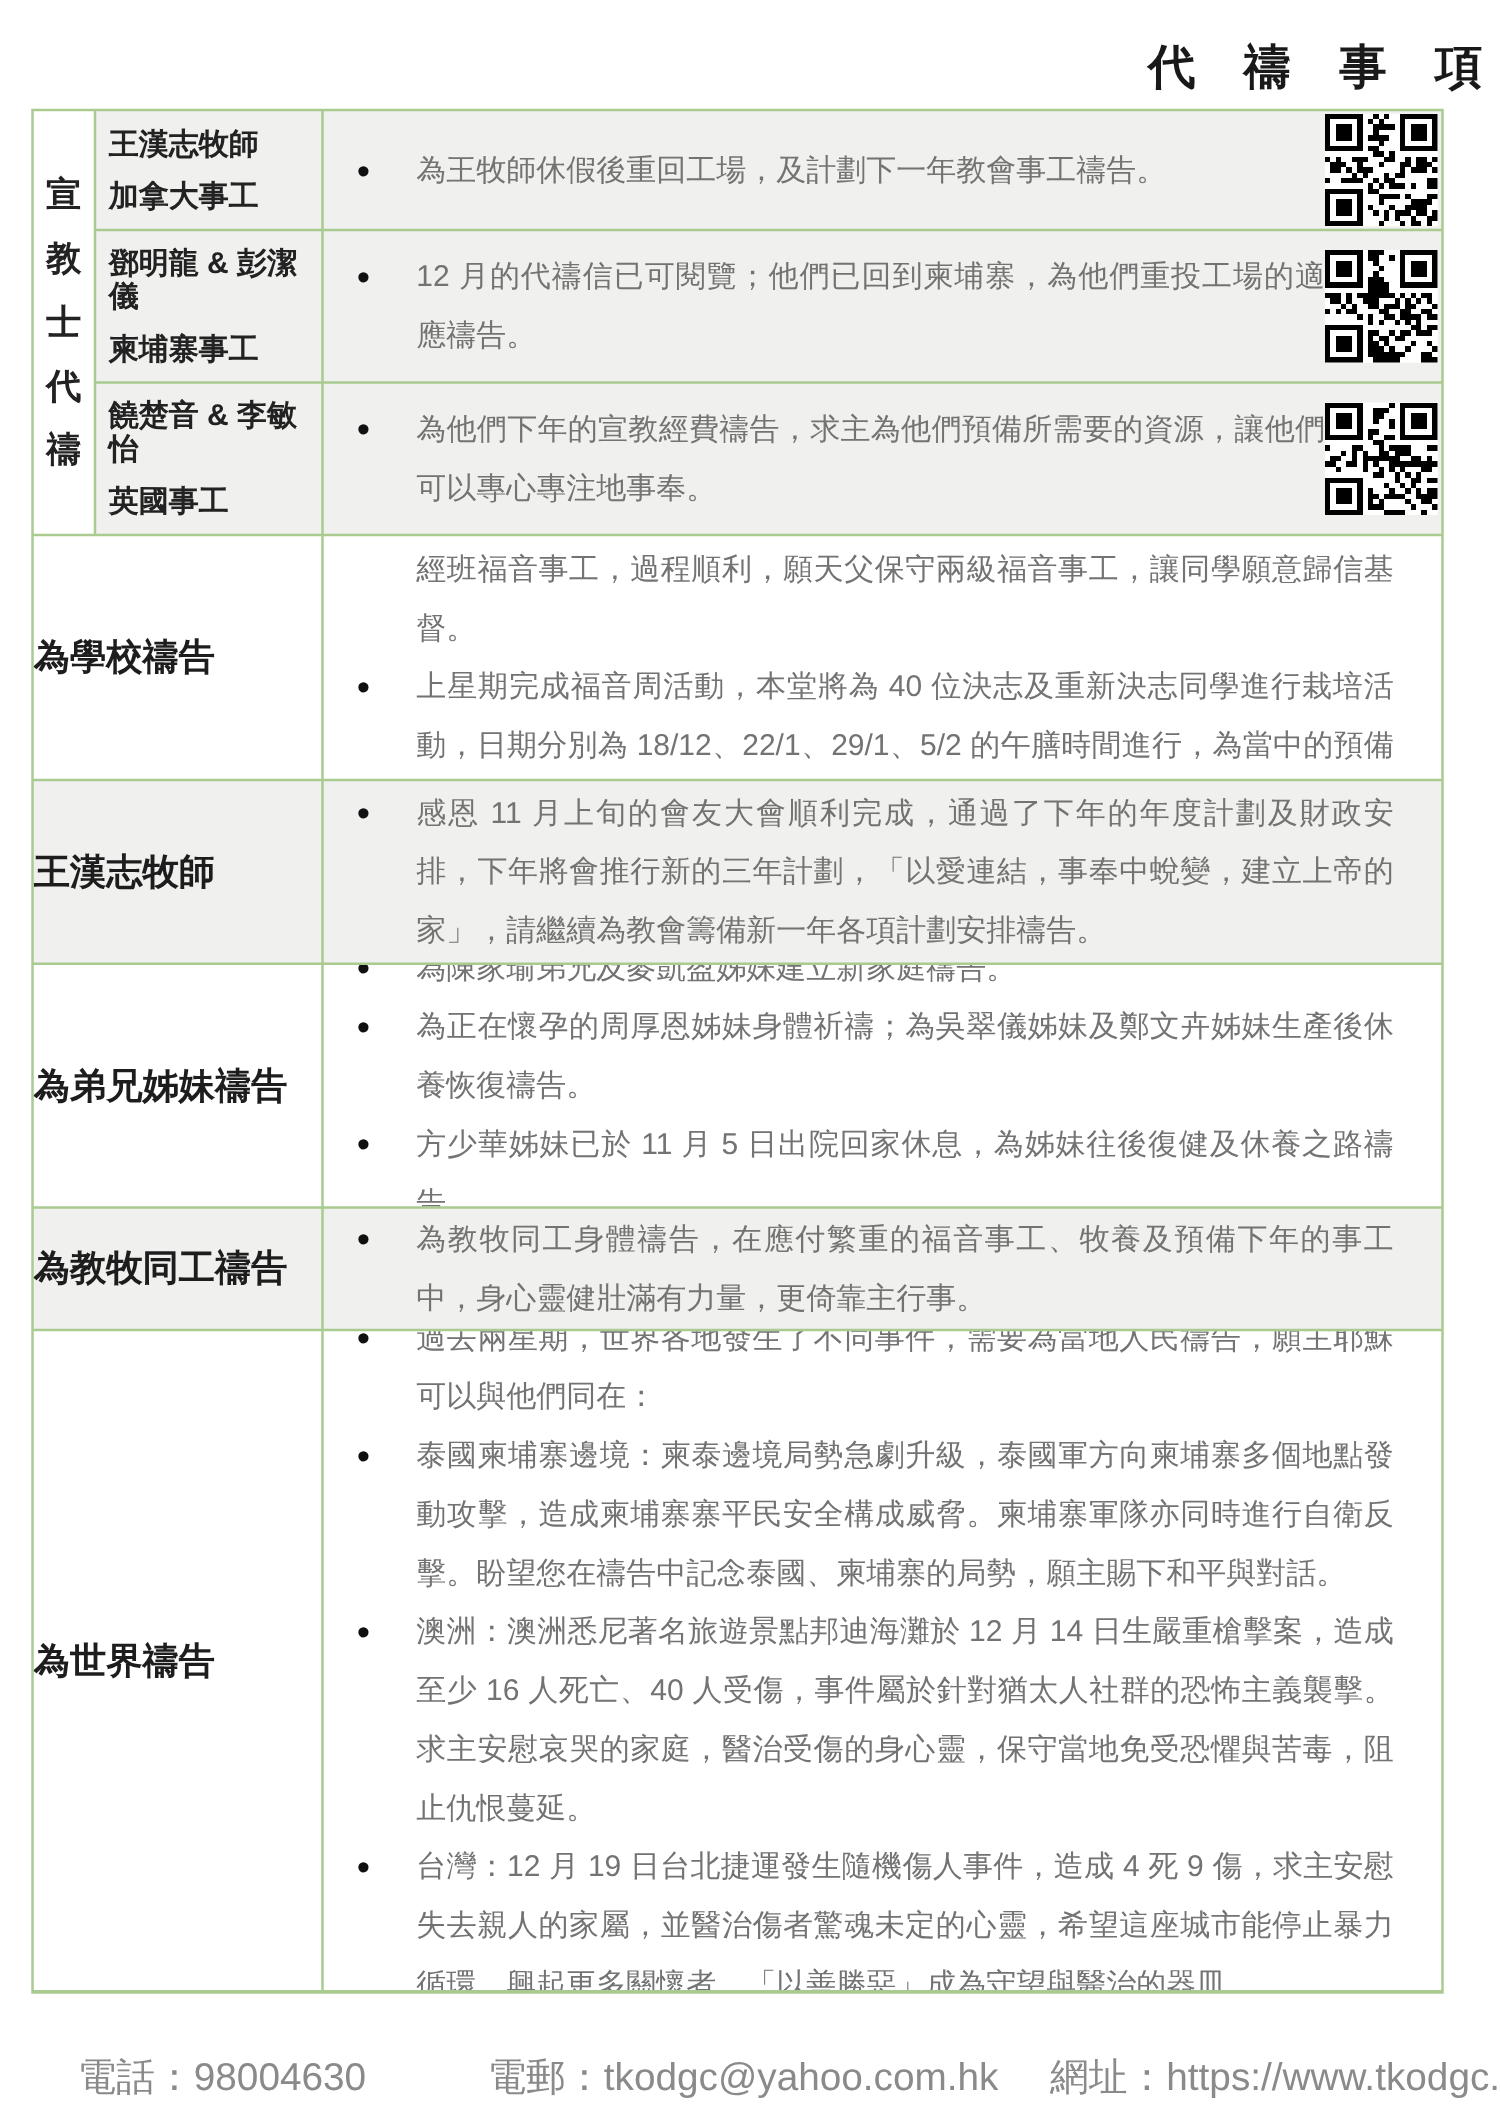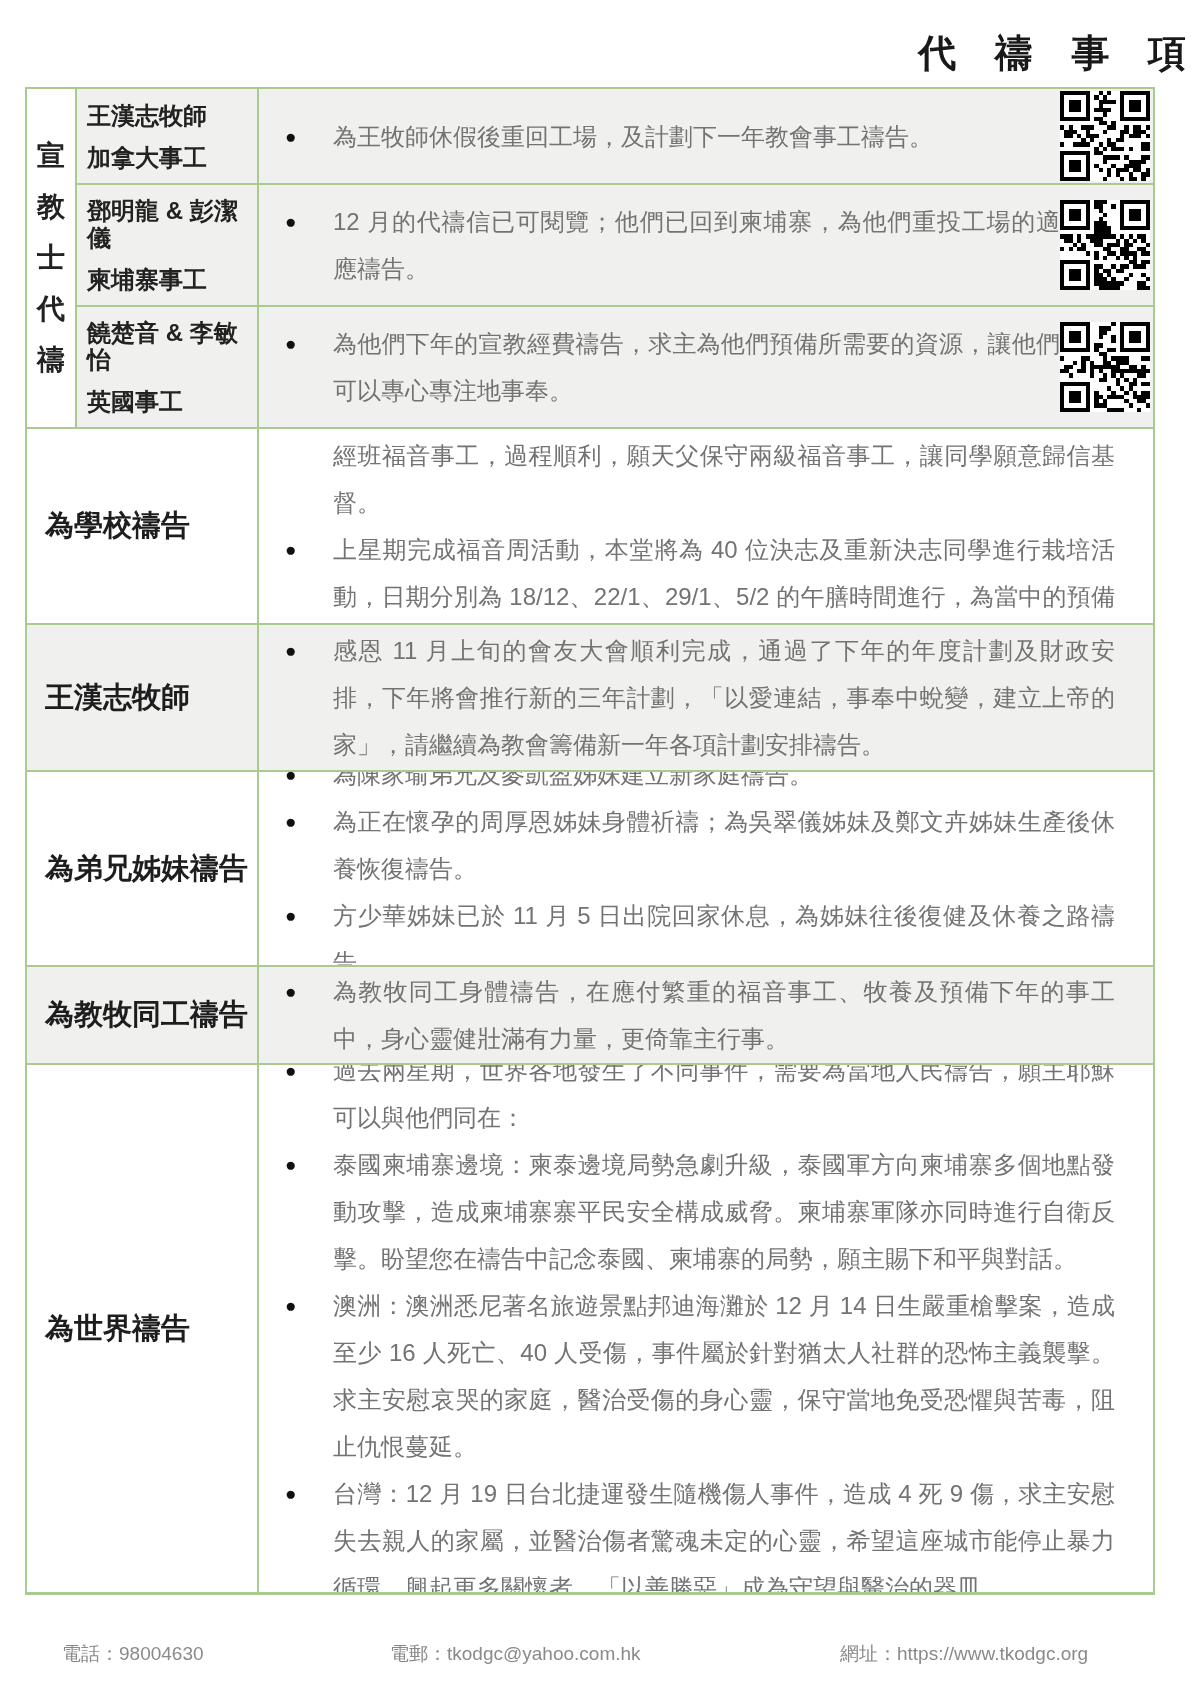--- a/index.html
+++ b/index.html
@@ -44,41 +44,41 @@
     display:flex;align-items:center;
   }
   .m-content .bullets{flex:1 1 auto;align-self:center;}
   .qr-box{
     flex:0 0 90px;width:90px;height:90px;margin-right:3px;align-self:center;
     background:#fff;
   }
   .qr-box svg{display:block;width:90px;height:90px;}
   .section-label{
     grid-column:1/3;
-    display:flex;align-items:center;padding-left:18px;
+    display:flex;align-items:center;
     font-size:29px;font-weight:bold;color:#1d1d1d;
   }
   .section-content{
     display:flex;flex-direction:column;justify-content:center;
     padding-right:38px;
   }
   .bullets{display:flex;flex-direction:column;}
   .bullet-item{display:flex;align-items:flex-start;}
   .bullet-dot{
     flex:0 0 74px;padding-left:26px;font-size:19px;line-height:47px;color:#101010;
   }
   .bullet-text{
     flex:1 1 auto;font-size:24px;line-height:47px;color:#737373;
     text-align:justify;
   }
   .shaded{background:var(--shade);}
   .white{background:#ffffff;}
   .footer{
     position:absolute;top:1641px;left:0;width:1012px;height:30px;
-    font-size:19px;color:#8a8a8a;
+    font-size:31px;color:#8a8a8a;
   }
   .footer span{position:absolute;white-space:nowrap;}
   .footer-phone{left:62px;}
   .footer-email{left:390px;}
   .footer-website{left:840px;}
 </style>
 </head>
 <body>
 
 <div class="page-title">代 禱 事 項</div>

